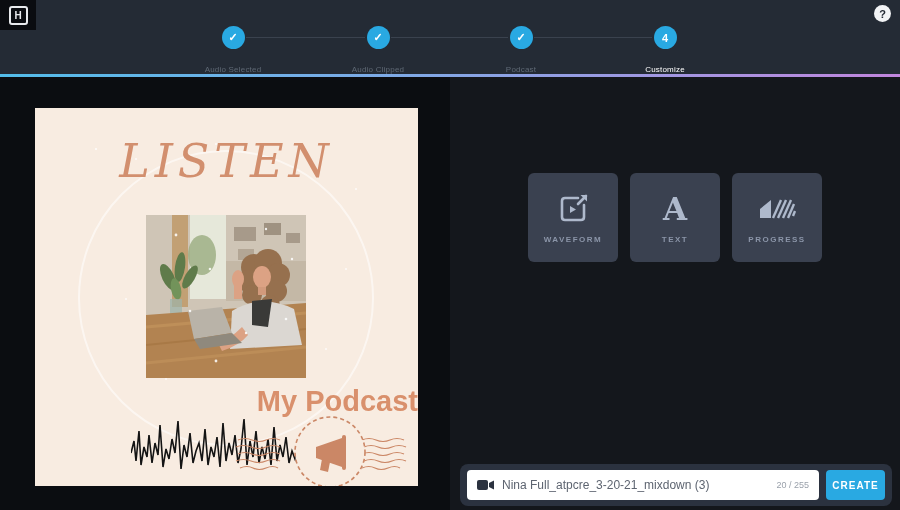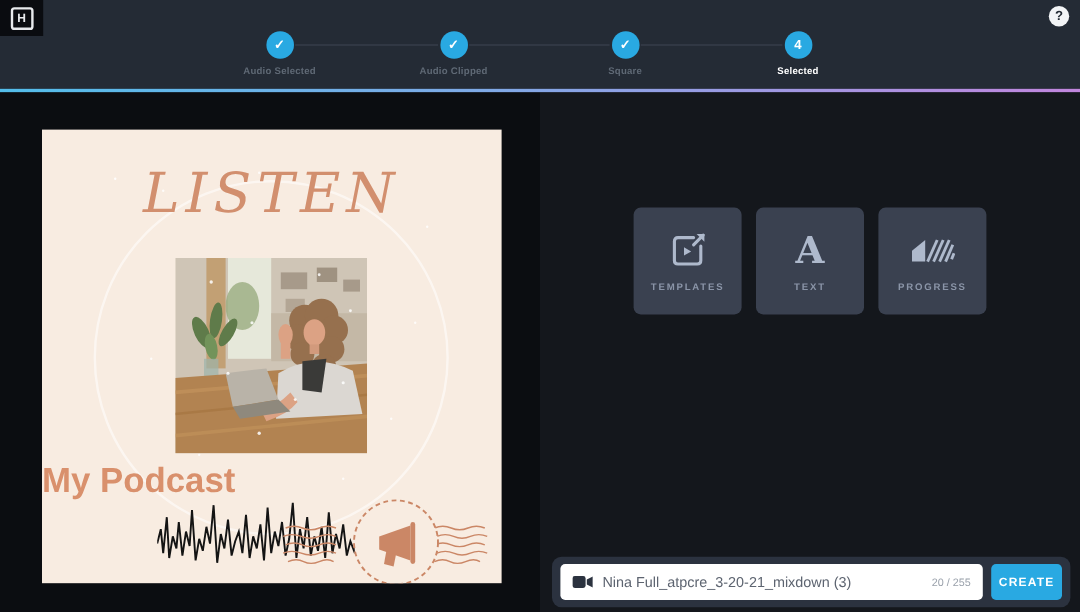--- a/index.html
+++ b/index.html
@@ -23,39 +23,39 @@
     color:#e8eaed; font-size:10px; font-weight:bold; }
 
   .help-circle { position:absolute; left:874px; top:5px; width:17px; height:17px; border-radius:50%;
     background:#f2f4f6; color:#232a34; font-size:11px; font-weight:bold;
     display:flex; align-items:center; justify-content:center; cursor:pointer; }
 
   .step { position:absolute; width:120px; text-align:center; }
   .step-circle { width:23px; height:23px; border-radius:50%; background:#29a9e2; margin:0 auto;
     display:flex; align-items:center; justify-content:center;
     color:#fff; font-size:11px; font-weight:bold; cursor:pointer; }
-  .step-label { margin-top:6px; font-size:8px; letter-spacing:.2px; color:#5f6975; font-weight:700; }
+  .step-label { margin-top:16px; font-size:8px; letter-spacing:.2px; color:#5f6975; font-weight:400; }
   .step-label.active { color:#ffffff; }
   .connector { position:absolute; top:37px; height:1px; background:#3a424e; }
 
   
   .left-pane  { position:absolute; left:0;   top:77px; width:450px; height:433px; background:#0b0d11; }
   .right-pane { position:absolute; left:450px; top:77px; width:450px; height:433px; background:#14171c; }
 
   
   .preview { position:absolute; left:35px; top:108px; width:383px; height:378px;
     background:#f8ece1; overflow:hidden; }
   .preview-ring { position:absolute; left:43px; top:42px; width:296px; height:296px;
     border:2px solid rgba(255,255,255,.55); border-radius:50%; }
   .preview-title { position:absolute; left:0; top:26px; width:100%; text-align:center;
     font-family:"DejaVu Serif", serif; font-style:italic; font-weight:normal;
     font-size:46px; letter-spacing:5px; color:#d28f6e; cursor:pointer; }
   .preview-photo { position:absolute; left:111px; top:107px; width:160px; height:163px;
     overflow:hidden; cursor:pointer; }
-  .preview-subtitle { position:absolute; left:0; top:277px; width:100%; text-align:left;
+  .preview-subtitle { position:absolute; left:0; top:277px; width:100%; text-align:right;
     font-size:29px; font-weight:bold; color:#d9906c; cursor:pointer; }
   .preview-waveform { position:absolute; left:96px; top:305px; cursor:pointer; }
   .preview-stamp { position:absolute; left:195px; top:306px; }
   .speckles { position:absolute; left:60px; top:40px; width:2px; height:2px; border-radius:50%;
     background:rgba(255,255,255,.9);
     box-shadow: 40px 10px rgba(255,255,255,.8), 120px -5px rgba(255,255,255,.8),
       200px 15px rgba(255,255,255,.8), 260px 40px rgba(255,255,255,.8),
       90px 70px rgba(255,255,255,.8), 180px 95px rgba(255,255,255,.8),
       250px 120px rgba(255,255,255,.8), 30px 150px rgba(255,255,255,.8),
       140px 180px rgba(255,255,255,.8), 230px 200px rgba(255,255,255,.8),
@@ -99,25 +99,25 @@
   <div class="step" style="left:173px; top:26px;">
     <div class="step-circle">✓</div>
     <div class="step-label">Audio Selected</div>
   </div>
   <div class="step" style="left:318px; top:26px;">
     <div class="step-circle">✓</div>
     <div class="step-label">Audio Clipped</div>
   </div>
   <div class="step" style="left:461px; top:26px;">
     <div class="step-circle">✓</div>
-    <div class="step-label">Square</div>
+    <div class="step-label">Podcast</div>
   </div>
   <div class="step" style="left:605px; top:26px;">
     <div class="step-circle">4</div>
-    <div class="step-label active">Selected</div>
+    <div class="step-label active">Customize</div>
   </div>
 
   <div class="help-circle">?</div>
 </div>
 <div class="gradient-line"></div>
 
 <div class="left-pane"></div>
 <div class="right-pane"></div>
 
 <div class="preview">
@@ -229,21 +229,21 @@
 
   <div class="tool-btn">
     <span class="tool-icon">
       <svg width="34" height="34" viewBox="0 0 34 34">
         <path d="M22 6 H9 Q6 6 6 9 V25 Q6 28 9 28 H25 Q28 28 28 25 V13" fill="none" stroke="#aeb9cc" stroke-width="2.6" stroke-linecap="round"></path>
         <polygon points="14,14 14,21 20,17.5" fill="#aeb9cc"></polygon>
         <path d="M22 12 L30 4" stroke="#aeb9cc" stroke-width="2.6" stroke-linecap="round"></path>
         <polygon points="24.5,3 31,3 31,9.5" fill="#aeb9cc"></polygon>
       </svg>
     </span>
-    <span class="tool-label">TEMPLATES</span>
+    <span class="tool-label">WAVEFORM</span>
   </div>
 
 
 
   <div class="tool-btn">
     <span class="tool-icon">
       <span class="text-glyph">A</span>
     </span>
     <span class="tool-label">TEXT</span>
   </div>

